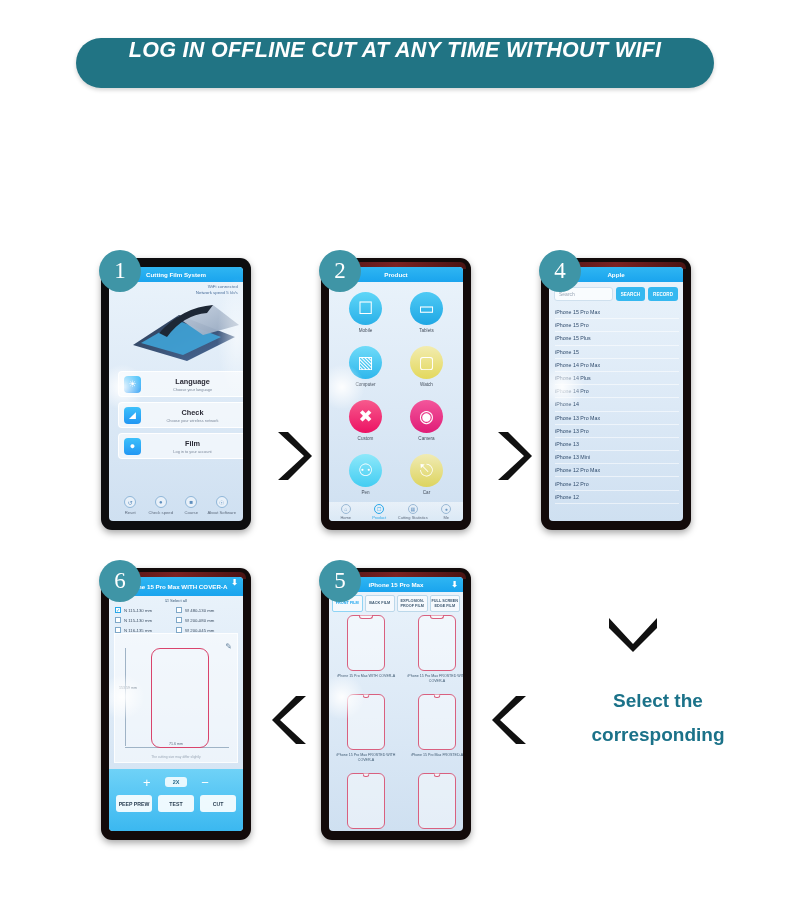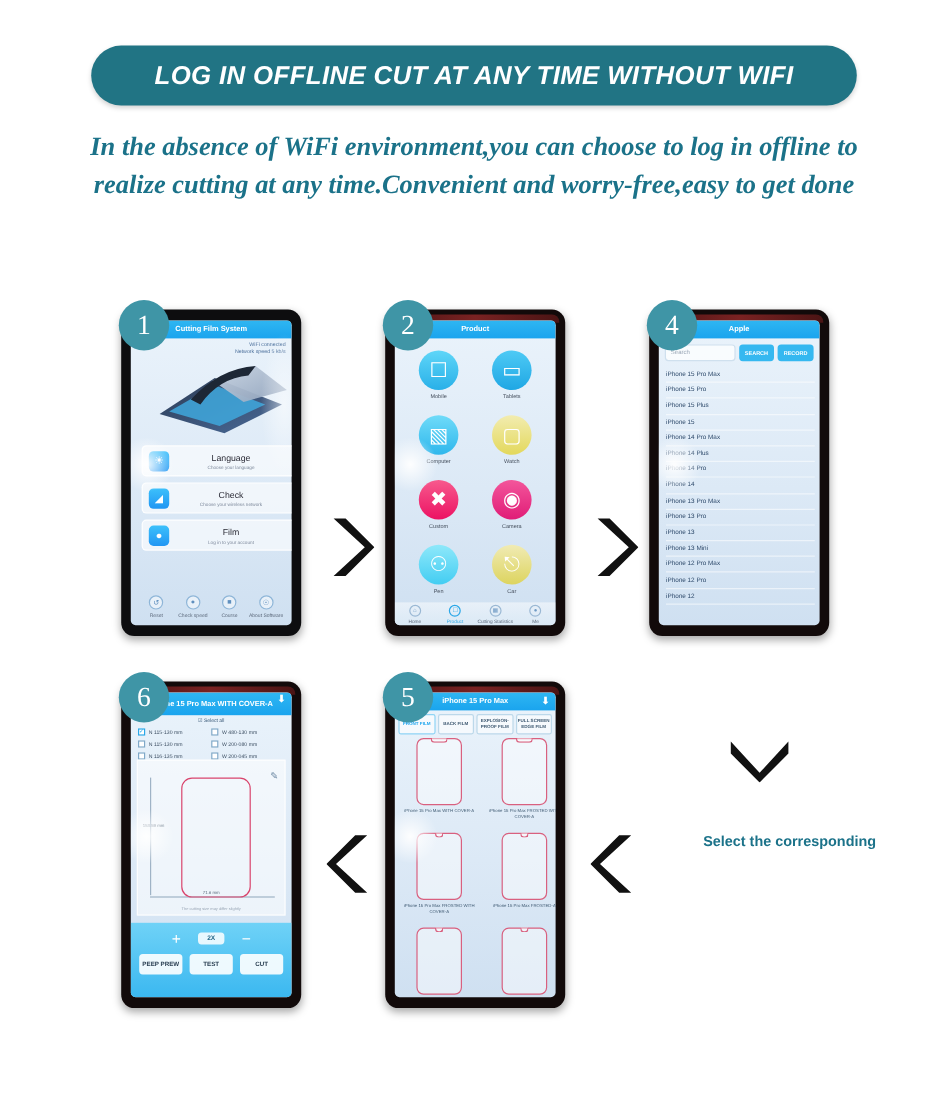--- a/index.html
+++ b/index.html
@@ -8,21 +8,21 @@
     background:#ffffff;
     font-family:"Liberation Sans", sans-serif;
     overflow:hidden;
   }
   .page{ position:relative; width:790px; height:917px; background:#fff; }
 
   
   .title-pill{
     position:absolute; left:76px; top:38px; width:638px; height:50px;
     background:#217484; border-radius:26px;
-    display:flex; align-items:center; justify-content:center;
+    display:flex; align-items:flex-start; justify-content:center;
     box-shadow:0 2px 4px rgba(0,0,0,.18);
   }
   .title-pill span{
     color:#ffffff; font-size:21.5px; font-weight:bold; font-style:italic;
     letter-spacing:.3px; white-space:nowrap;
     font-family:"Liberation Sans", sans-serif;
   }
   .subtitle{
     position:absolute; left:45px; top:106px; width:700px;
     text-align:center; color:#1b7289;
@@ -88,21 +88,21 @@
     border:1px solid rgba(255,255,255,.9); border-radius:4px;
     display:flex; align-items:center; padding:0 5px;
   }
   .mrow .ic{
     width:17px; height:17px; border-radius:4px;
     background:linear-gradient(180deg,#3cc0fb,#2196f3);
     display:flex;align-items:center;justify-content:center;color:#fff;font-size:9px;
     flex:0 0 auto;
   }
   .mrow .tx{ flex:1; text-align:center; }
-  .mrow .t1{ font-size:7.3px; color:#2a2a35; font-weight:normal; }
+  .mrow .t1{ font-size:7.3px; color:#2a2a35; font-weight:bold; }
   .mrow .t2{ font-size:3.9px; color:#7e8a9c; margin-top:1px; }
   .p1-tabs{ position:absolute; left:6px; right:6px; bottom:6px; display:flex; }
   .p1-tabs .tb{ flex:1; text-align:center; }
   .p1-tabs .cir{
     width:12px;height:12px;border-radius:50%;border:1px solid #8fb6d8;
     margin:0 auto 2px; background:rgba(255,255,255,.5);
     display:flex;align-items:center;justify-content:center;font-size:6px;color:#5f8fbe;
   }
   .p1-tabs .lb{ font-size:4.2px; color:#5e6b7d; }
 
@@ -176,33 +176,32 @@
   .zoomrow .pm{ color:#fff; font-size:13px; }
   .zoomrow .zv{ background:rgba(255,255,255,.85); border-radius:3px; font-size:5.5px; color:#2a6b8c;
                 padding:2px 8px; font-weight:bold; }
   .btnrow{ display:flex; gap:6px; padding:0 7px; }
   .btnrow .bt6{ flex:1; height:17px; background:rgba(255,255,255,.9); border-radius:3px;
                 font-size:5.2px; font-weight:bold; color:#2a3f52;
                 display:flex;align-items:center;justify-content:center; }
 
   .sidetext{
     position:absolute; left:548px; top:684px; width:220px; text-align:center;
-    color:#1b7289; font-size:12px; font-weight:bold; line-height:34px;
+    color:#1b7289; font-size:19px; font-weight:bold; line-height:34px;
     font-family:"Liberation Sans", sans-serif;
   }
 </style>
 </head>
 <body>
 
 <div class="page">
 
   <div class="title-pill">
     <span>LOG IN OFFLINE CUT AT ANY TIME WITHOUT WIFI</span>
   </div>
-  <div class="subtitle">In the absence of WiFi environment,you can choose to log in offline to realize cutting at any time.Convenient and worry-free,easy to get done</div>
 
   <div class="phone" style="left:101px; top:258px;">
     <div class="screen">
       <div class="sbar">
         <span>Cutting Film System</span>
       </div>
       <div class="p1-net">
         <div>WiFi connected</div>
         <div>Network speed 5 kb/s</div>
       </div>

